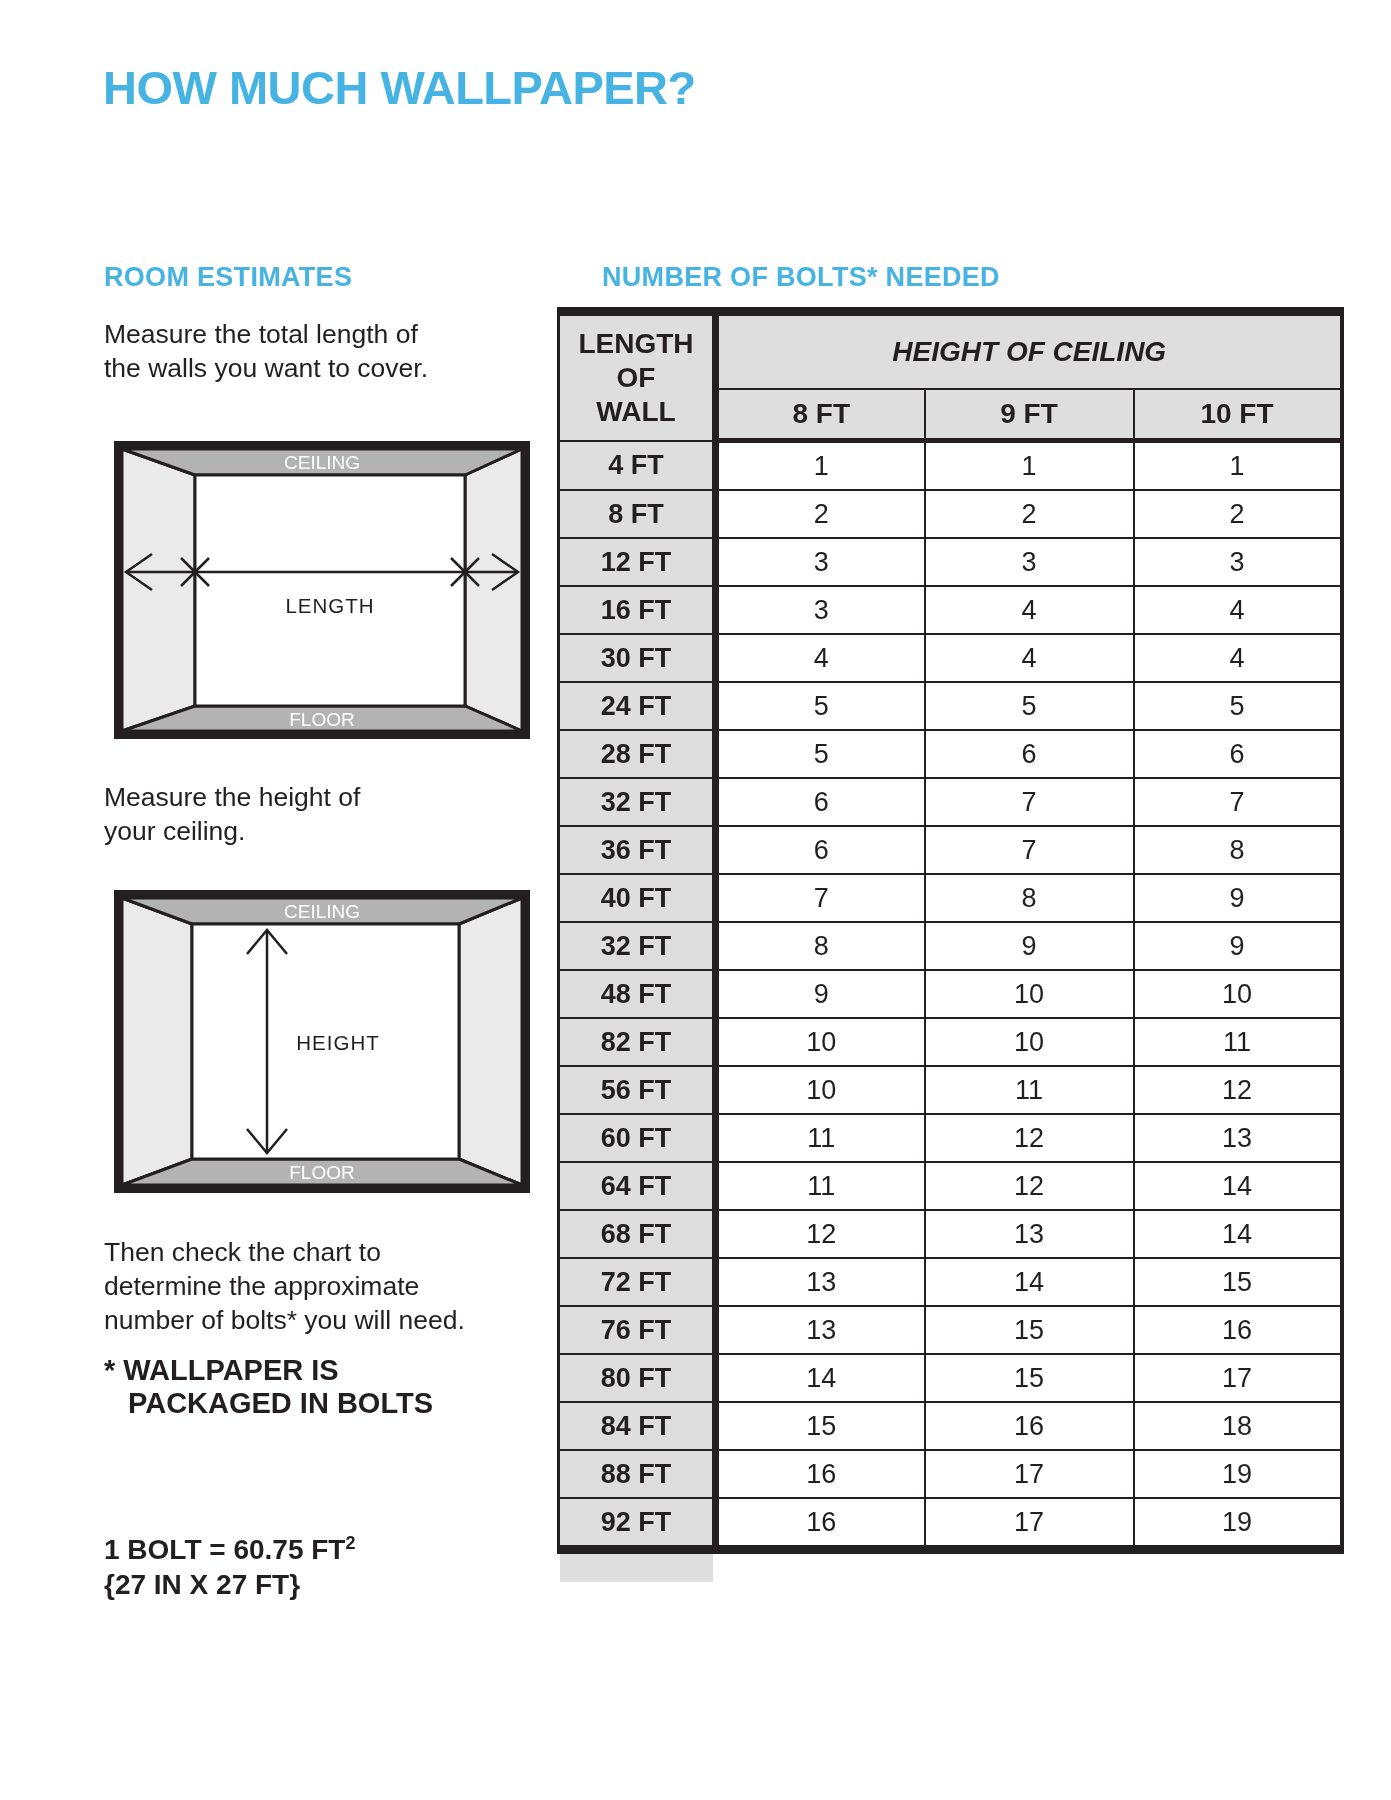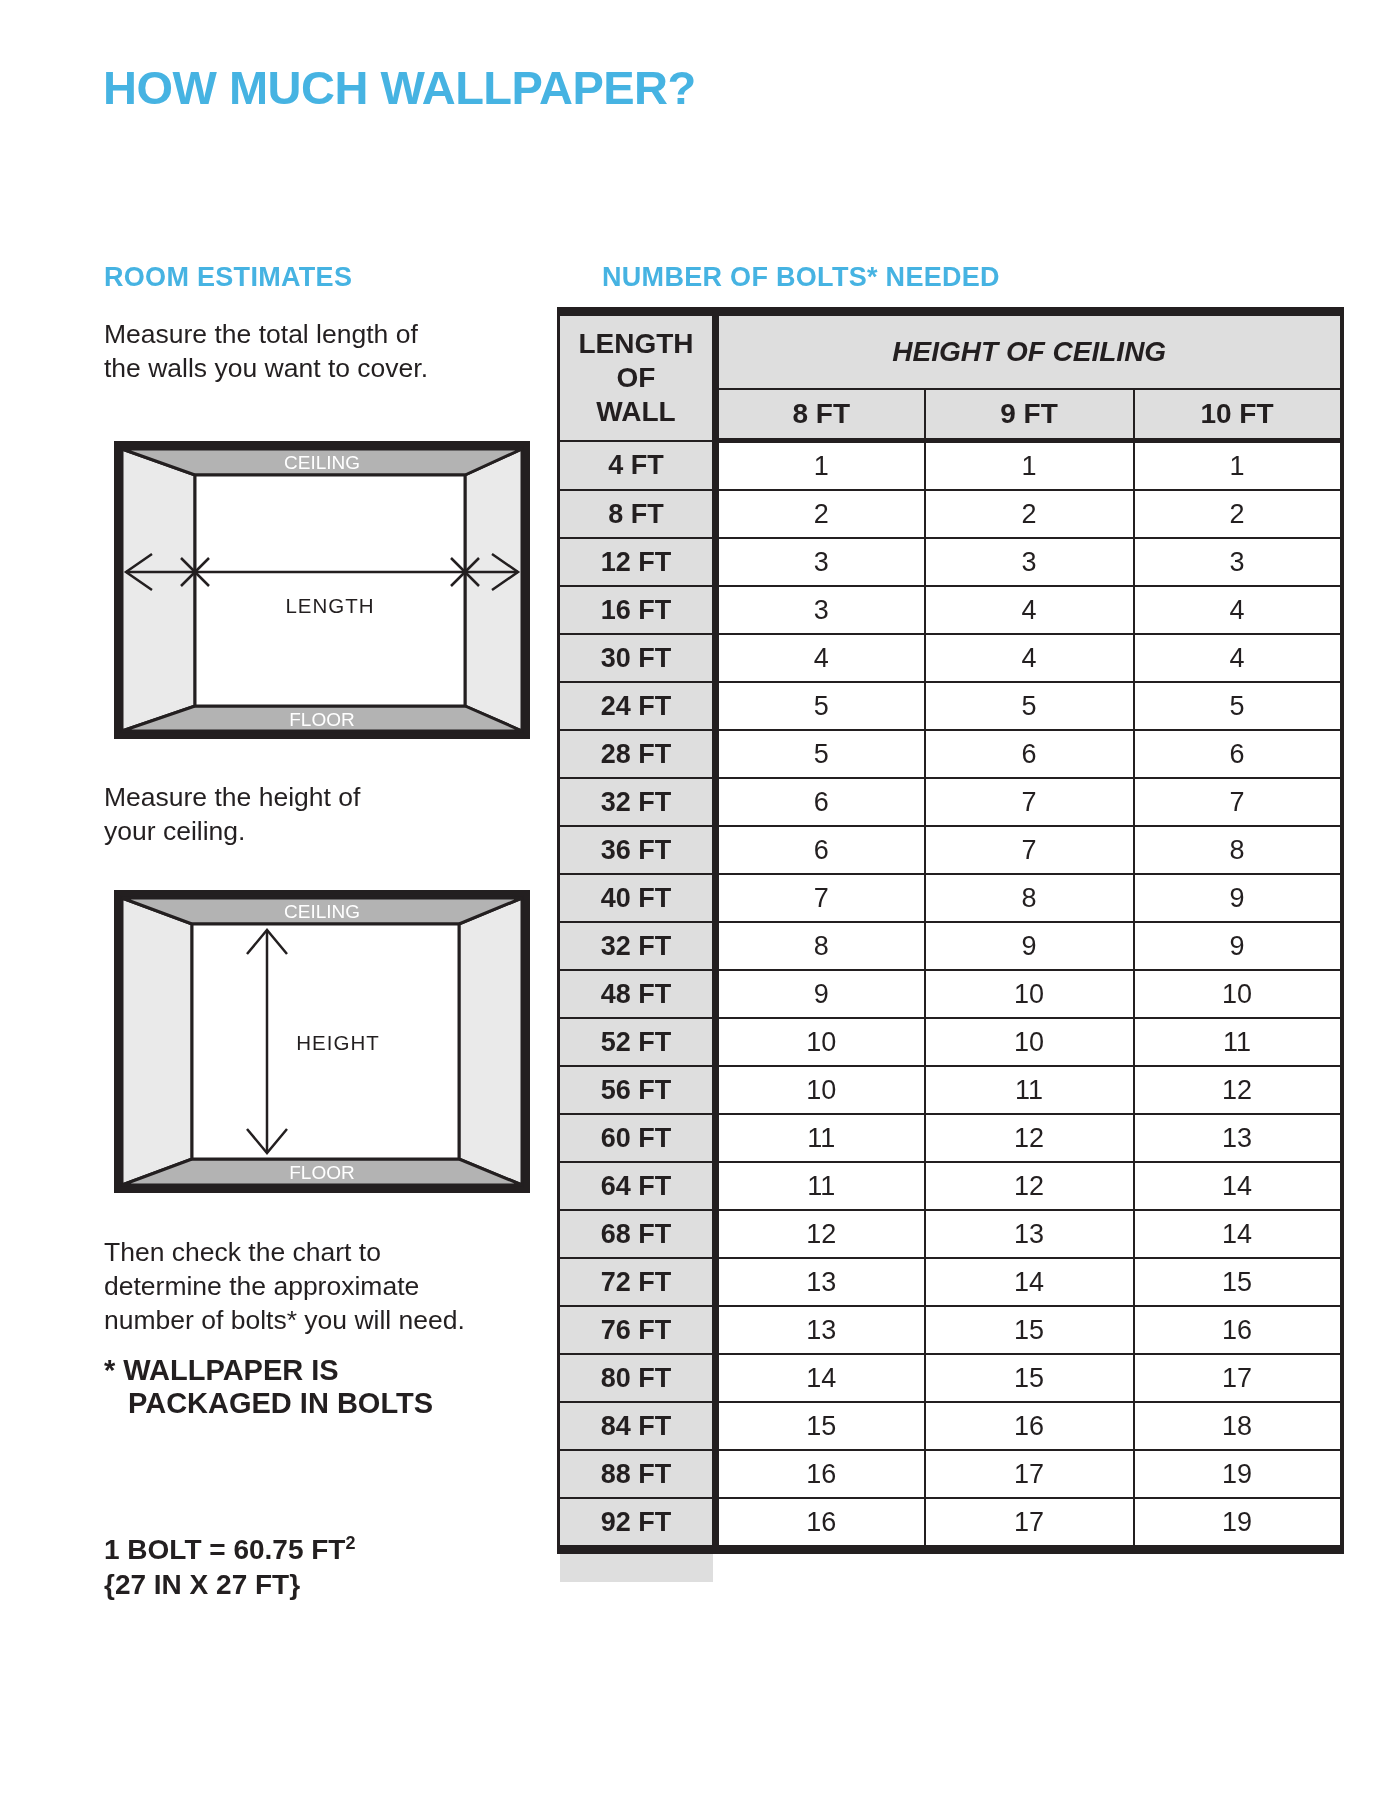--- a/index.html
+++ b/index.html
@@ -219,21 +219,21 @@
     </tr>
 
     <tr>
       <td class="lbl">48 FT</td>
       <td class="val">9</td>
       <td class="val">10</td>
       <td class="val">10</td>
     </tr>
 
     <tr>
-      <td class="lbl">52 FT</td>
+      <td class="lbl">82 FT</td>
       <td class="val">10</td>
       <td class="val">10</td>
       <td class="val">11</td>
     </tr>
 
     <tr>
       <td class="lbl">56 FT</td>
       <td class="val">10</td>
       <td class="val">11</td>
       <td class="val">12</td>

